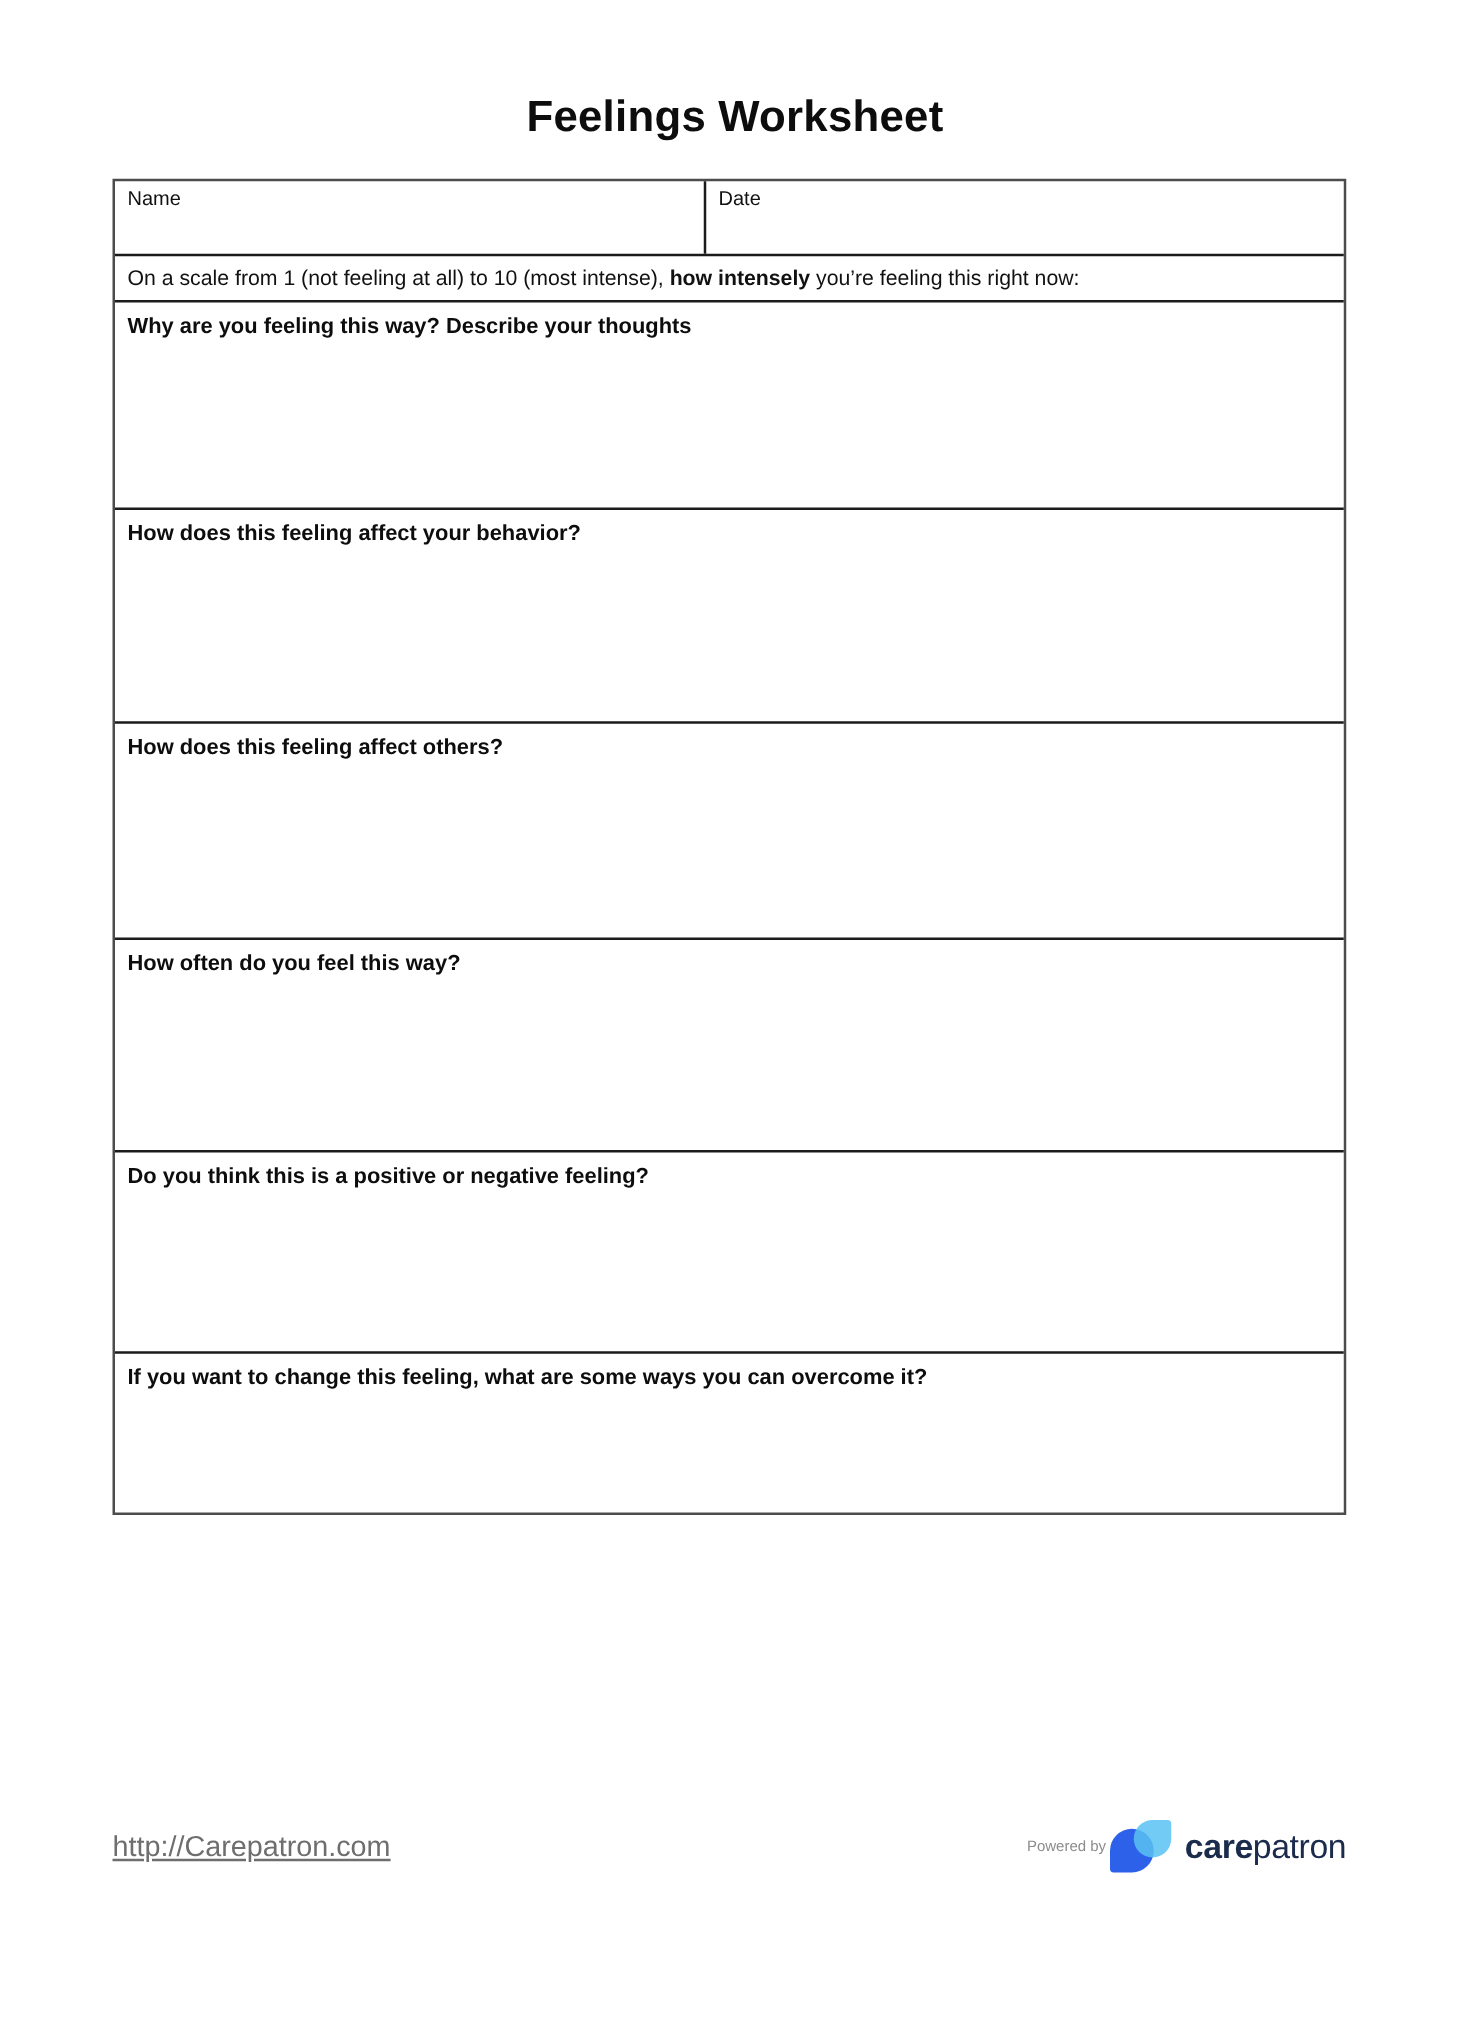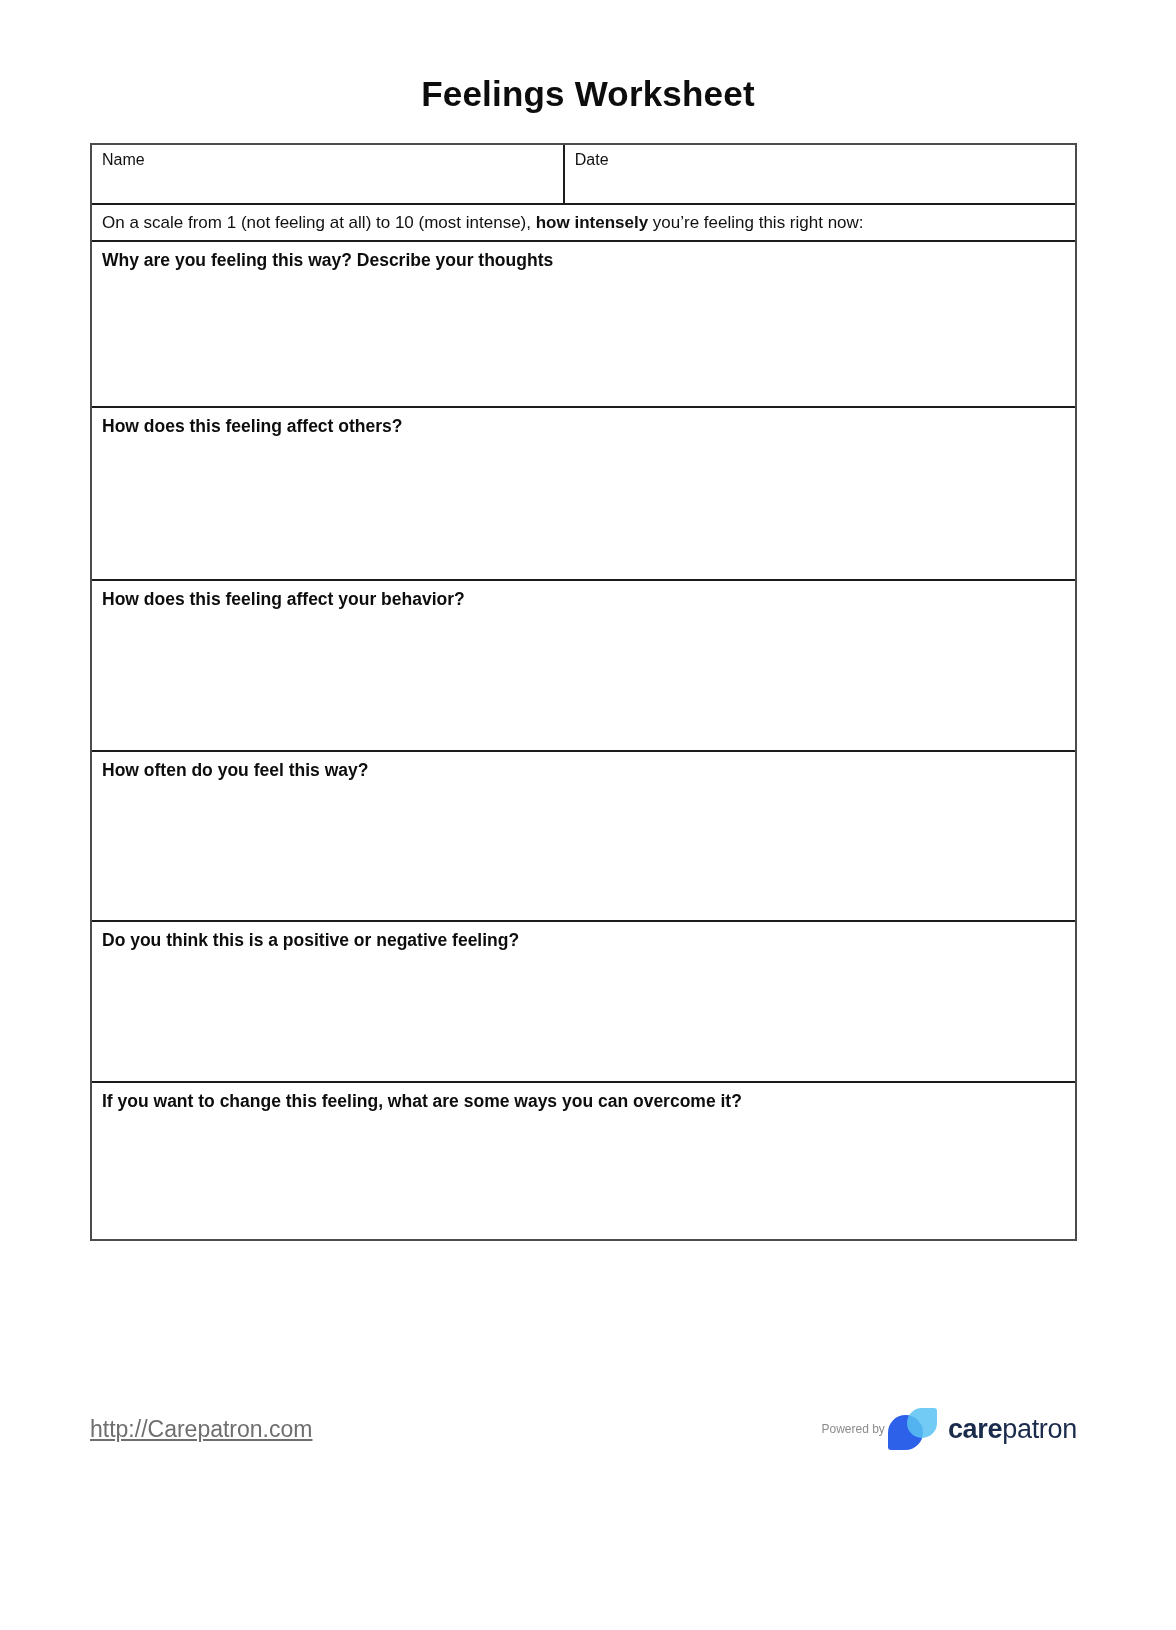--- a/index.html
+++ b/index.html
@@ -41,21 +41,21 @@
     white-space:pre-wrap;
   }
   .section {
     border-bottom:2px solid #1b1b1b;
     padding:8px 10px;
   }
   .section:last-child { border-bottom:none; }
   .section-label { font-size:17.5px; font-weight:bold; color:#0d0d0d; }
   .footer {
     position:absolute;
-    left:90px; top:1408px;
+    left:90px; top:1456px;
     width:987px;
     display:flex;
     justify-content:space-between;
     align-items:center;
   }
   .site-link {
     font-size:23px;
     color:#6e6e6e;
     text-decoration:underline;
     cursor:pointer;
@@ -94,33 +94,33 @@
   </div>
 
 
   <div class="row-prompt">
     <span><span>On a scale from 1 (not feeling at all) to 10 (most intense), </span><b>how intensely</b><span> you’re feeling this right now:</span></span>
   </div>
 
   <div class="section" style="height:166px">
     <div class="section-label">Why are you feeling this way? Describe your thoughts</div>
   </div>
+  <div class="section" style="height:171px">
+    <div class="section-label">How does this feeling affect your behavior?</div>
+  </div>
   <div class="section" style="height:173px">
     <div class="section-label">How does this feeling affect others?</div>
-  </div>
-  <div class="section" style="height:171px">
-    <div class="section-label">How does this feeling affect your behavior?</div>
   </div>
   <div class="section" style="height:170px">
     <div class="section-label">How often do you feel this way?</div>
   </div>
   <div class="section" style="height:161px">
     <div class="section-label">Do you think this is a positive or negative feeling?</div>
   </div>
-  <div class="section" style="height:156px">
+  <div class="section" style="height:127px">
     <div class="section-label">If you want to change this feeling, what are some ways you can overcome it?</div>
   </div>
 
 </div>
 
 <div class="footer">
   <a class="site-link" style="color: rgb(110, 110, 110);">http://Carepatron.com</a>
   <div class="powered">
     <span class="powered-label">Powered by</span>
     <span class="logo-mark">

